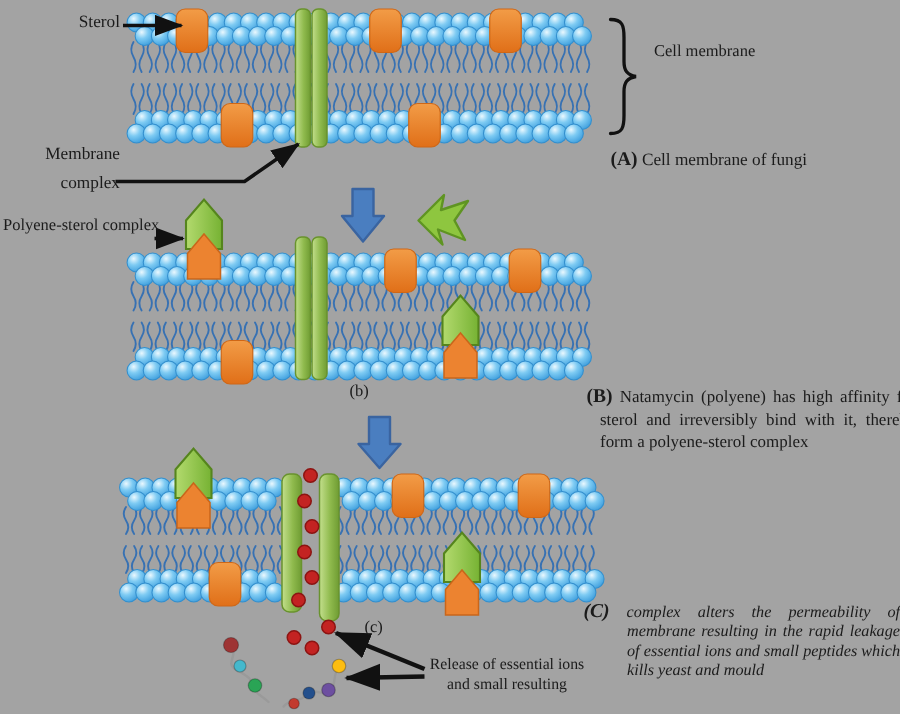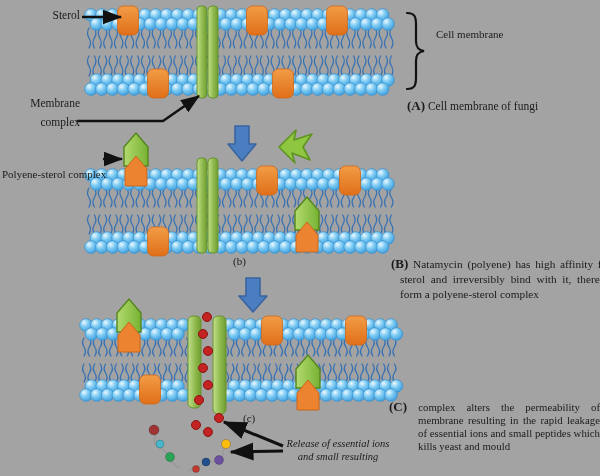--- a/index.html
+++ b/index.html
@@ -3,32 +3,32 @@
 <meta charset="utf-8">
 <style>
   html,body{margin:0;padding:0;background:#fff;}
   .stage{position:relative;width:600px;height:476px;background:#a3a3a3;overflow:hidden;
          font-family:"Liberation Serif","DejaVu Serif",serif;color:#1b1b1b;}
   .stage svg{position:absolute;left:0;top:0;}
   .t{position:absolute;font-size:11px;line-height:1.15;}
   .lbl-sterol{left:38px;top:9px;width:42px;text-align:right;font-size:11.5px;}
   .lbl-memchan{left:28px;top:94px;width:52px;text-align:right;font-size:11.5px;}
   .lbl-memchan div{line-height:19px;}
-  .lbl-complex{left:2px;top:168px;white-space:nowrap;font-size:11px;}
+  .lbl-complex{left:2px;top:144px;white-space:nowrap;font-size:11px;}
   .lbl-cellmem{left:436px;top:28px;white-space:nowrap;font-size:11px;}
   .cap-a{left:367px;top:99px;white-space:nowrap;font-size:11.5px;margin-left:40px;}
   .cap-a b,.cap-b b,.cap-c b{font-size:13px;font-weight:bold;}
   .sub-b{left:233px;top:255px;font-size:11px;}
   .sub-c{left:243px;top:412px;font-size:11px;}
   .cap-b{left:391px;top:256px;width:220px;text-align:justify;font-size:11.3px;line-height:15px;
          padding-left:9px;text-indent:-9px;box-sizing:border-box;}
   .cap-c{left:389px;top:400px;width:211px;text-align:justify;font-size:10.8px;line-height:13px;
-         padding-left:29px;text-indent:-29px;box-sizing:border-box;}
+         padding-left:29px;text-indent:-29px;box-sizing:border-box;font-style:italic;}
   .lbl-release{left:284px;top:438px;width:108px;text-align:center;font-size:10.5px;}
-  .lbl-release div{line-height:12.5px;font-style:italic;}
+  .lbl-release div{line-height:12.5px;}
 </style>
 </head>
 <body>
 
 <div class="stage">
 
   <svg id="fig" width="600" height="476" viewBox="0 0 600 476">
     <defs>
       <radialGradient id="gHead" cx="35%" cy="30%" r="75%">
         <stop offset="0%" stop-color="#eaf8fe"></stop>

